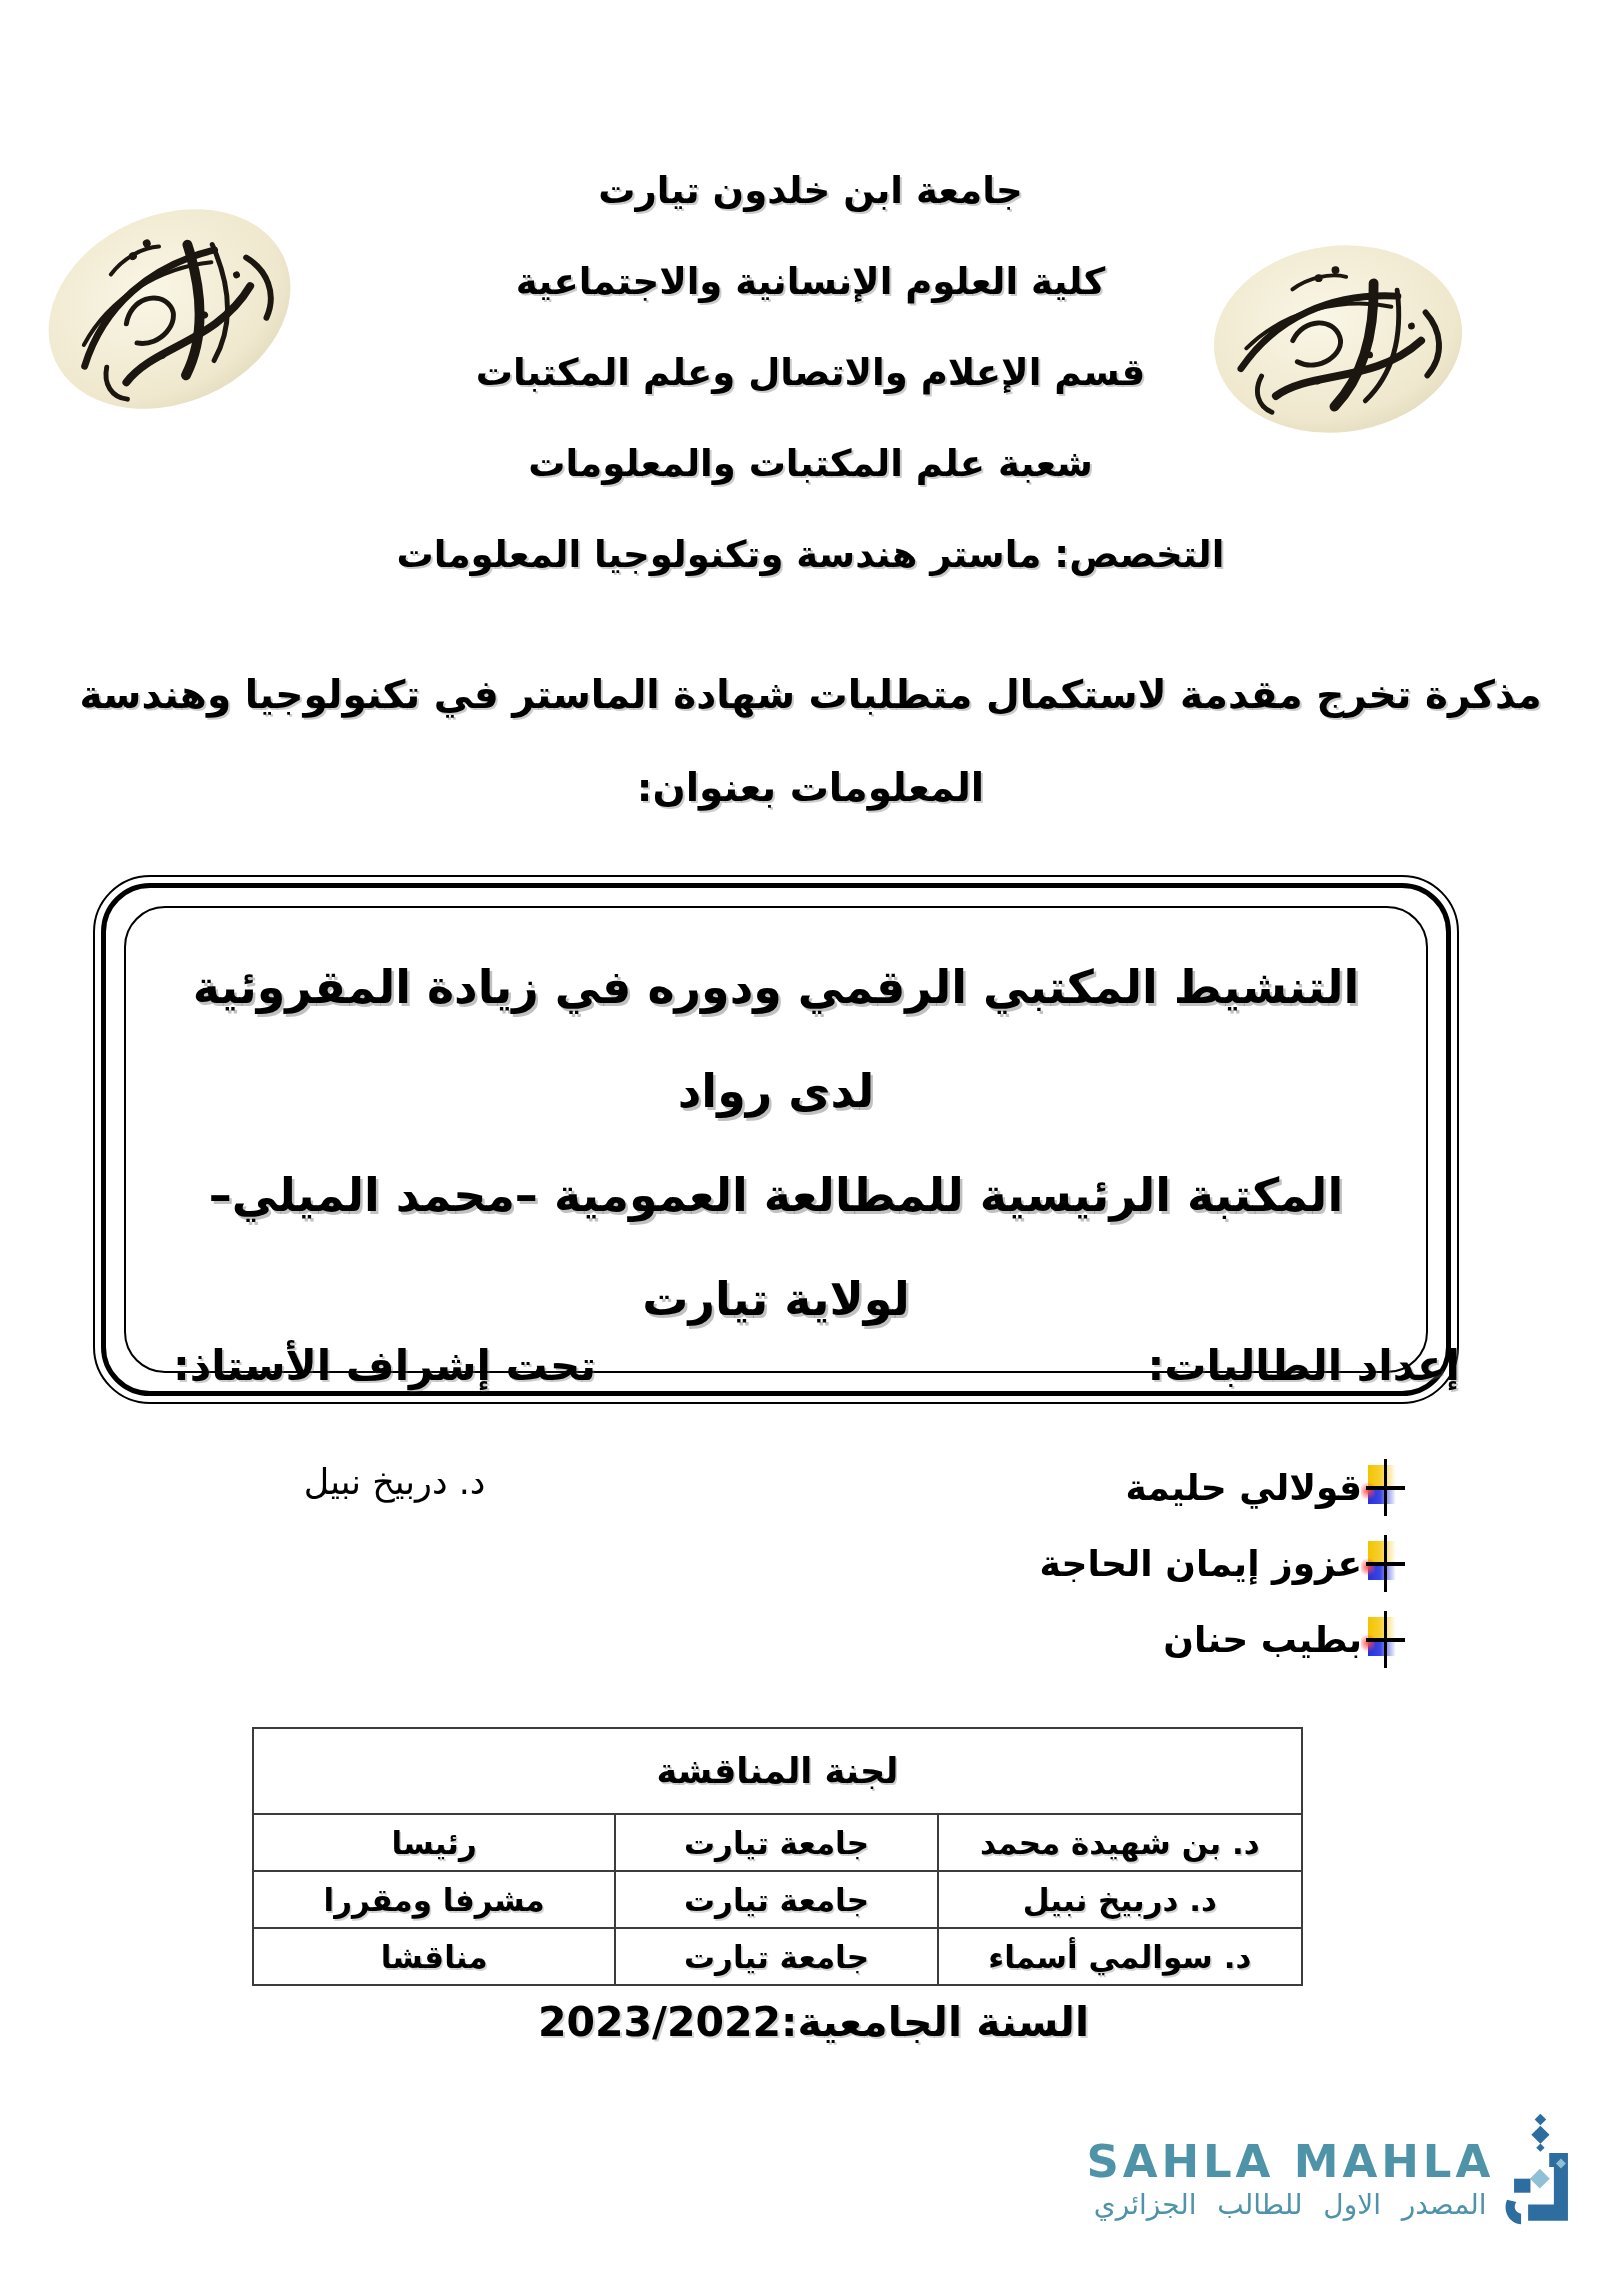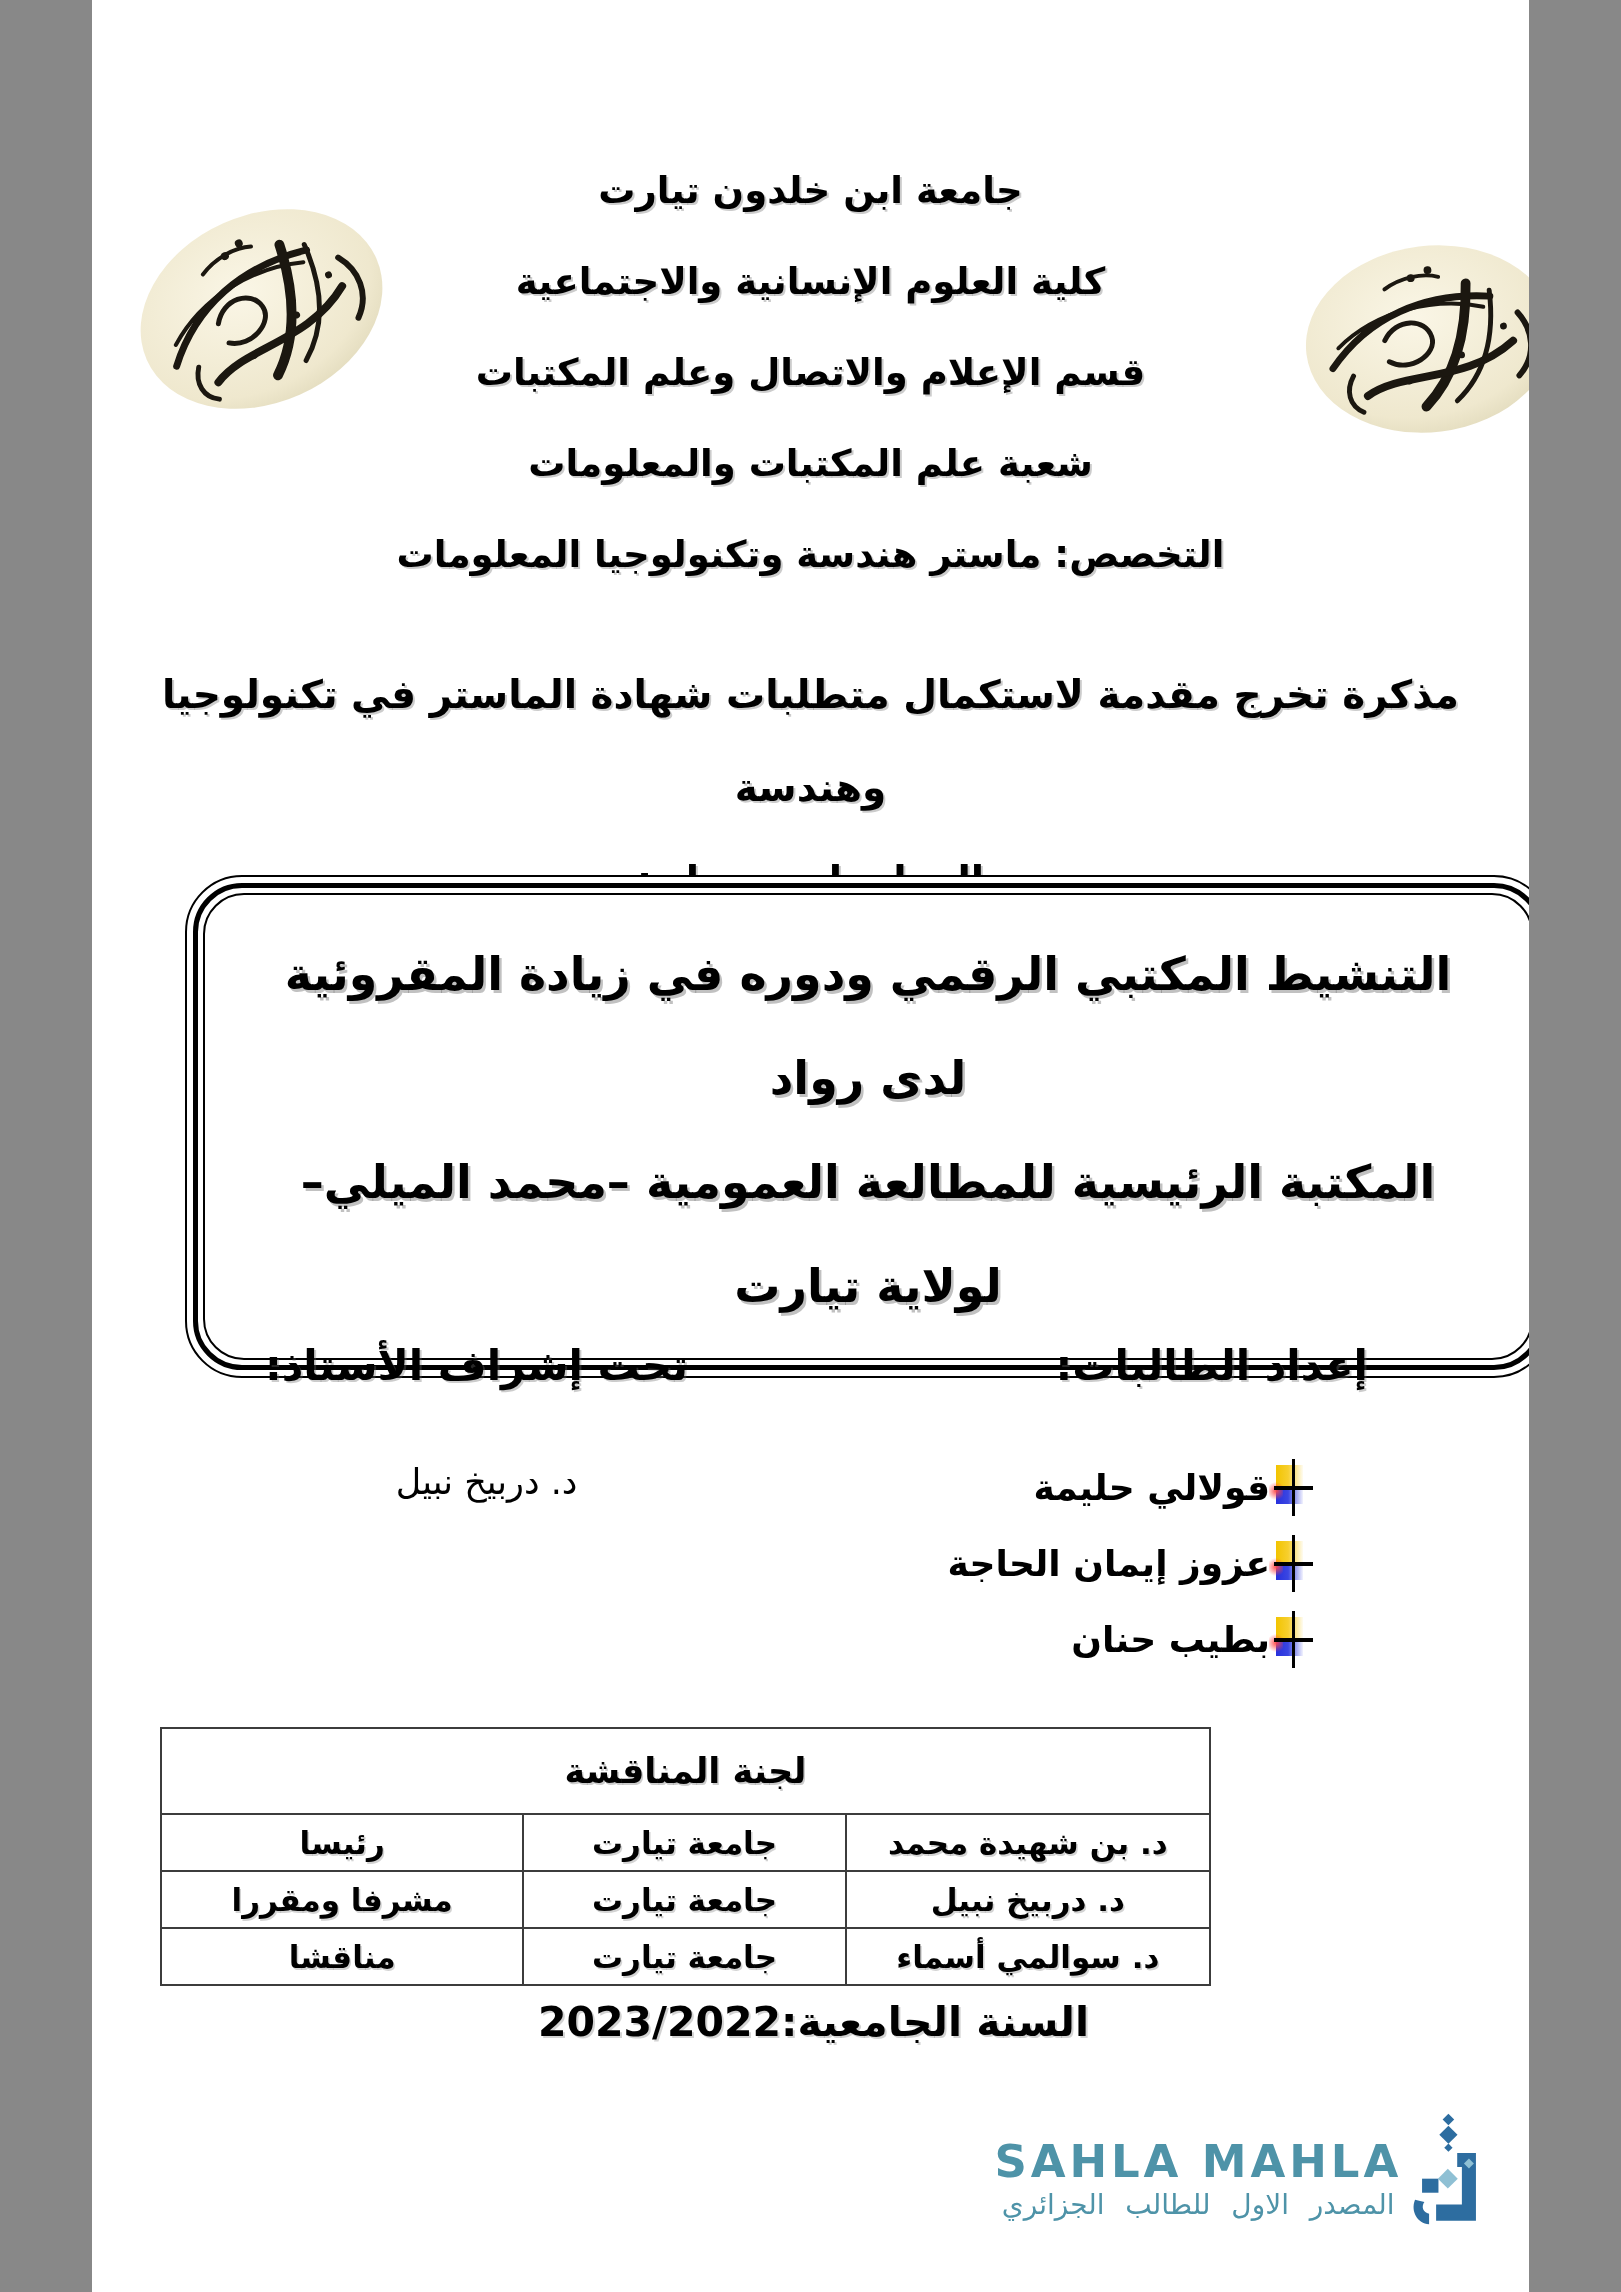--- a/index.html
+++ b/index.html
@@ -1,18 +1,18 @@
 <!DOCTYPE html>
 <html lang="ar"><head>
 <meta charset="utf-8">
 <style>
   * { margin:0; padding:0; box-sizing:border-box; }
   body { background:#888; font-family:"DejaVu Sans", sans-serif; }
   .page {
-    position:relative; width:1437px; height:2293px; margin:0 auto;
+    position:relative; width:1621px; height:2293px; margin:0 auto;
     background:#ffffff; overflow:hidden; direction:rtl; color:#000;
   }
   
   .header-block { position:absolute; top:145px; left:0; right:0; text-align:center; }
   .header-line {
     font-weight:bold; font-size:37px; line-height:91px; color:#000;
     text-shadow:2px 2px 0 rgba(110,110,110,.35);
   }
   
   .stamp { position:absolute; }
@@ -23,21 +23,21 @@
   .intro-block { position:absolute; top:648px; left:0; right:0; text-align:center; }
   .intro-line {
     font-weight:bold; font-size:39px; line-height:93px;
     text-shadow:2px 2px 0 rgba(110,110,110,.35);
   }
   
   .title-box-outer {
     position:absolute; left:93px; top:875px; width:1366px;
     border:2.9px solid #000; border-radius:57px; padding:5.9px; background:#fff;
   }
-  .title-box-mid { border:5.9px solid #000; border-radius:49px; padding:5px; }
+  .title-box-mid { border:5.9px solid #000; border-radius:49px; padding:18px; }
   .title-box-inner { border:2px solid #000; border-radius:41px; padding:27.4px 29px 19.6px; text-align:center; }
   .title-line {
     font-weight:bold; font-size:46px; line-height:104px;
     text-shadow:2.5px 2.5px 0 rgba(100,100,100,.4);
   }
   
   .authors-heading {
     position:absolute; right:161px; top:1341px; font-size:42px; font-weight:bold;
     text-shadow:2px 2px 0 rgba(110,110,110,.35);
   }

